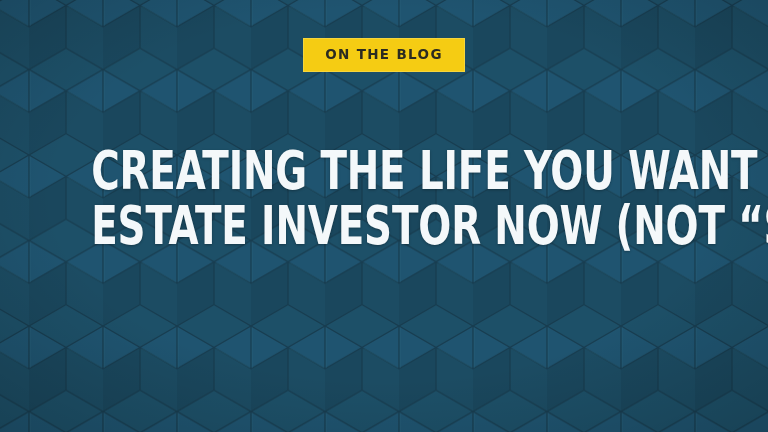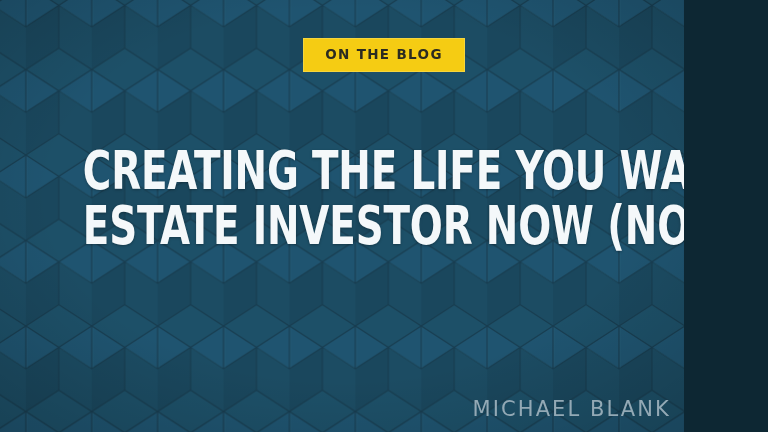--- a/index.html
+++ b/index.html
@@ -6,21 +6,21 @@
     margin: 0;
     padding: 0;
     background: #0d2733;
   }
   body {
     font-family: "Liberation Sans", sans-serif;
   }
 
   #blog-banner {
     position: relative;
-    width: 684px;
+    width: 768px;
     height: 432px;
     overflow: hidden;
     background-color: #1d5068;
   }
 
   
   .bg-pattern {
     position: absolute;
     inset: 0;
     width: 100%;
@@ -127,15 +127,14 @@
 
   <div class="badge">
     <span class="badge-label">ON THE BLOG</span>
   </div>
 
   <div class="headline">
     <span class="headline-line">CREATING THE LIFE YOU WANT AS A REAL</span>
     <span class="headline-line">ESTATE INVESTOR NOW (NOT “SOMEDAY”)</span>
   </div>
 
-  <div class="brand">MICHAEL BLANK</div>
 
 </div>
 
 </body></html>

